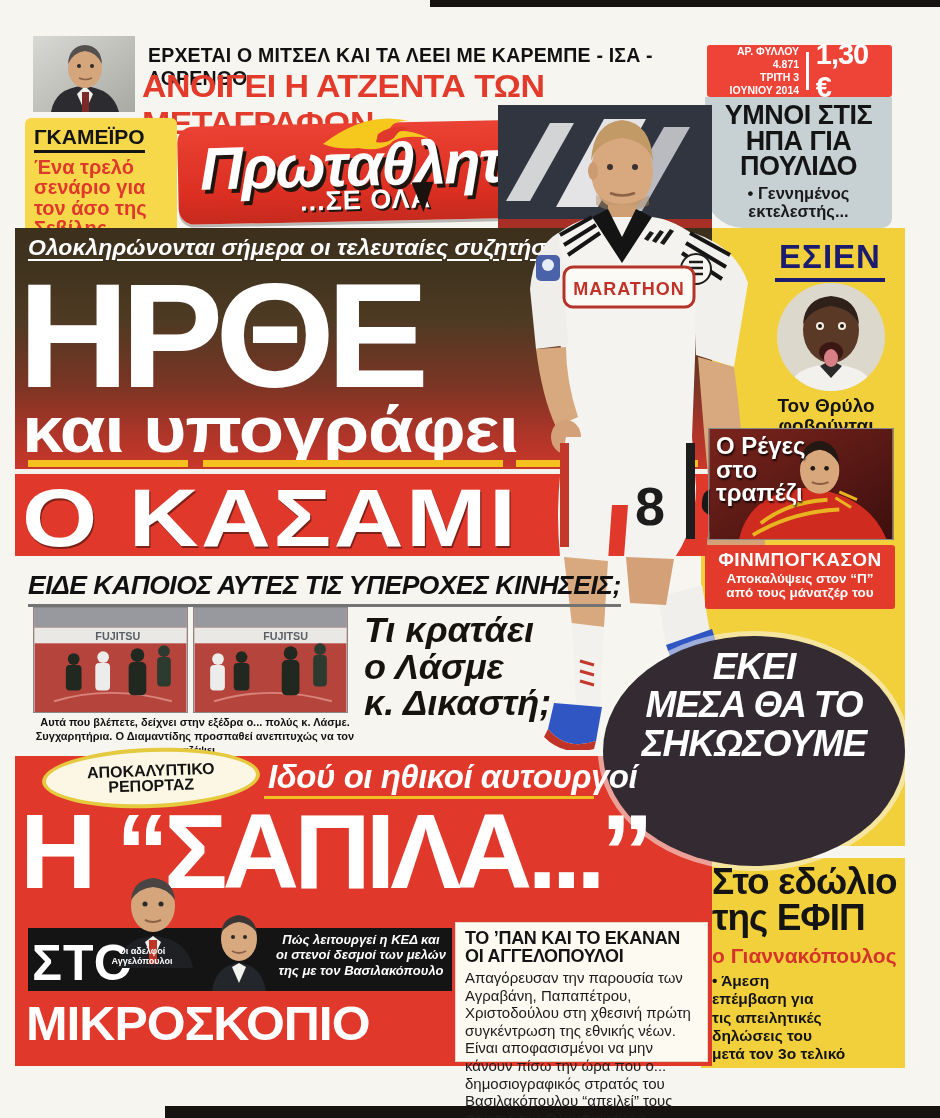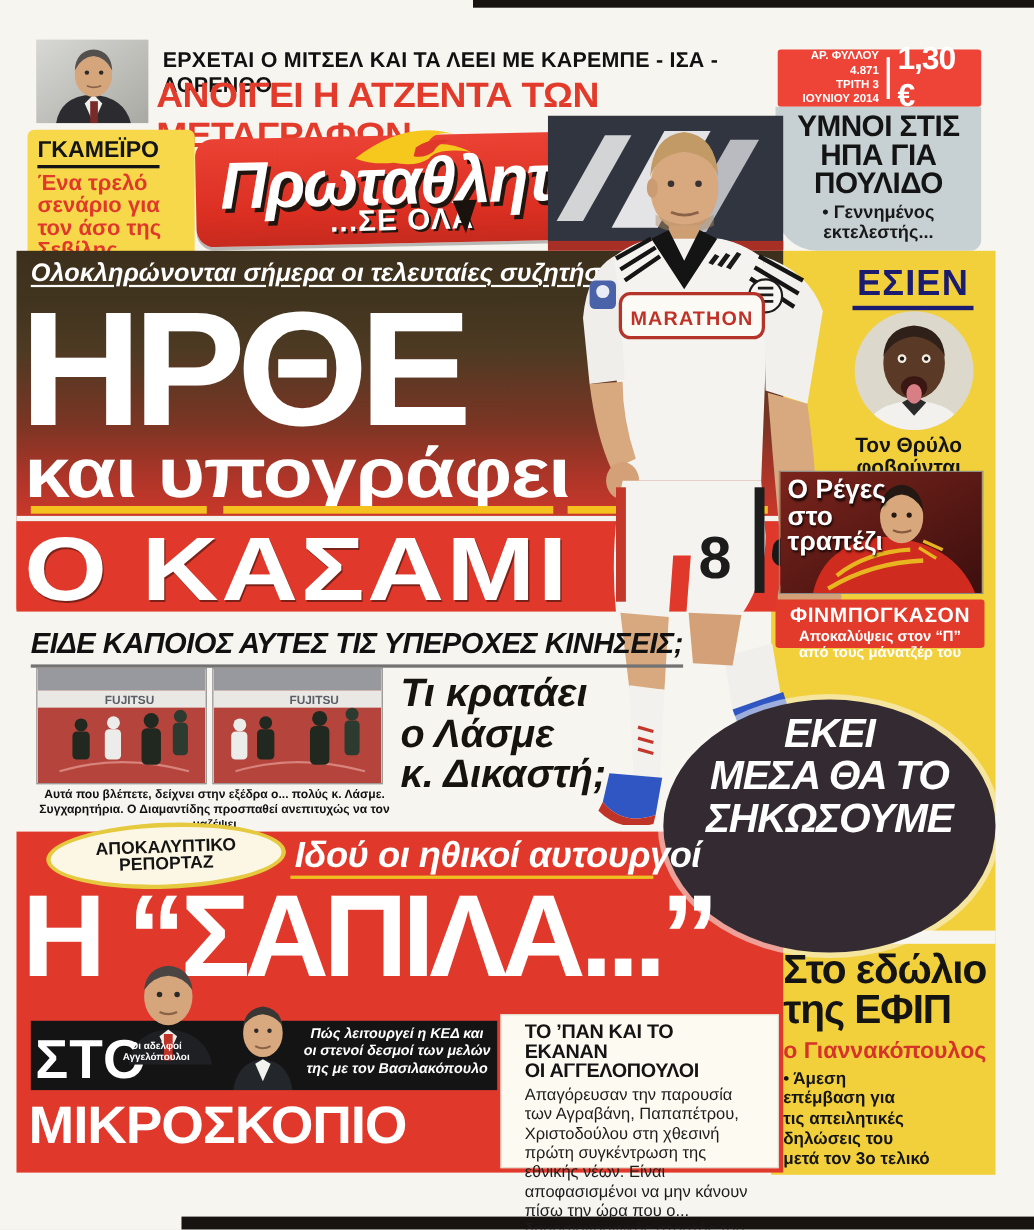--- a/index.html
+++ b/index.html
@@ -60,21 +60,21 @@
   .badge{background:#fbf7e4;border:4px solid #e5c93e;border-radius:50%;transform:rotate(-2deg);display:flex;align-items:center;justify-content:center;}
   .badge-text{font-size:16px;font-weight:900;color:#141414;line-height:.95;text-align:center;}
   .banner-text{font-size:33px;font-weight:900;font-style:italic;color:#fff;letter-spacing:-.5px;}
   .h2a{font-size:106px;font-weight:900;color:#fff;letter-spacing:-5px;line-height:1;}
   .h2b{font-size:50px;font-weight:900;color:#fff;letter-spacing:1px;}
   .h2c{font-size:48px;font-weight:900;color:#fff;letter-spacing:-1px;transform:scaleX(1.04);transform-origin:left;}
   .blackstrip{background:#141414;}
   .kednote{font-size:13px;font-weight:600;font-style:italic;color:#fff;line-height:1.18;text-align:center;}
   .photocap{font-size:9px;font-weight:800;color:#fff;line-height:1.15;text-align:center;}
 
-  .whitebox{background:#fdfaf2;border:1px solid #e4d9c8;box-shadow:0 0 0 3px rgba(224,57,43,.0);padding:7px 21px;box-sizing:border-box;}
+  .whitebox{background:#fdfaf2;border:1px solid #e4d9c8;box-shadow:0 0 0 3px rgba(224,57,43,.0);padding:7px 9px;box-sizing:border-box;}
   .wb-title{font-size:18px;font-weight:900;color:#141414;line-height:.98;letter-spacing:-.3px;}
   .wb-body{font-size:15px;font-weight:500;color:#1c1c1c;line-height:1.17;margin-top:4px;text-align:left;}
 
   .efip-title{font-size:37px;font-weight:900;color:#141414;line-height:.98;letter-spacing:-1px;}
   .efip-sub{font-size:21px;font-weight:900;color:#d5342a;}
   .efip-bullet{font-size:15.5px;font-weight:700;color:#141414;line-height:1.18;}
 
   .photo-frame{border:1px solid #888;box-sizing:border-box;}
   .tri-down{width:0;height:0;border-left:11px solid transparent;border-right:11px solid transparent;border-top:30px solid #1a120c;}
 </style>
@@ -257,21 +257,21 @@
     <path d="M92,36 Q94,14 112,12 Q130,14 132,36 Q124,22 112,21 Q100,22 92,36 Z" fill="#241812"></path>
     <circle cx="105" cy="40" r="2.4" fill="#241812"></circle>
       <circle cx="119" cy="40" r="2.4" fill="#241812"></circle>
     <path d="M104,54 Q112,58 121,54" stroke="#8a5a40" stroke-width="2" fill="none"></path>
     <path d="M128,70 l16,10 M132,64 l18,8" stroke="#e8b520" stroke-width="3"></path>
   </svg>
   <div class="abs reyes-title pre" style="left:716px;top:434px;">Ο Ρέγες
 στο
 τραπέζι</div>
 
-  <div class="abs finn ctr" style="left:705px;top:545px;width:190px;height:44px;">
+  <div class="abs finn ctr" style="left:705px;top:545px;width:190px;height:64px;">
     <div class="finn-title">ΦΙΝΜΠΟΓΚΑΣΟΝ</div>
     <div class="finn-text pre">Αποκαλύψεις στον “Π”
 από τους μάνατζέρ του</div>
   </div>
 
   <div class="abs moves-title" style="left:28px;top:570px;">ΕΙΔΕ ΚΑΠΟΙΟΣ ΑΥΤΕΣ ΤΙΣ ΥΠΕΡΟΧΕΣ ΚΙΝΗΣΕΙΣ;</div>
 
   <svg class="abs photo-frame" style="left:33px;top:607px;" width="155" height="106" viewBox="0 0 155 106">
     <rect width="155" height="106" fill="#b5453c"></rect>
     <rect y="0" width="155" height="20" fill="#98999e"></rect>

